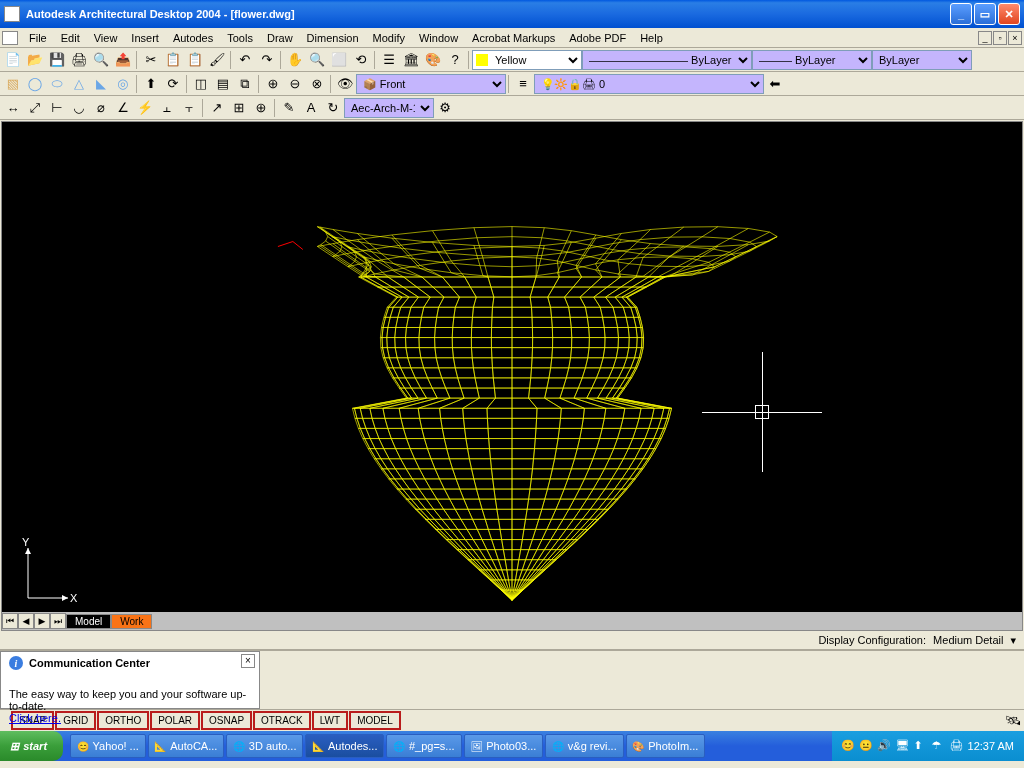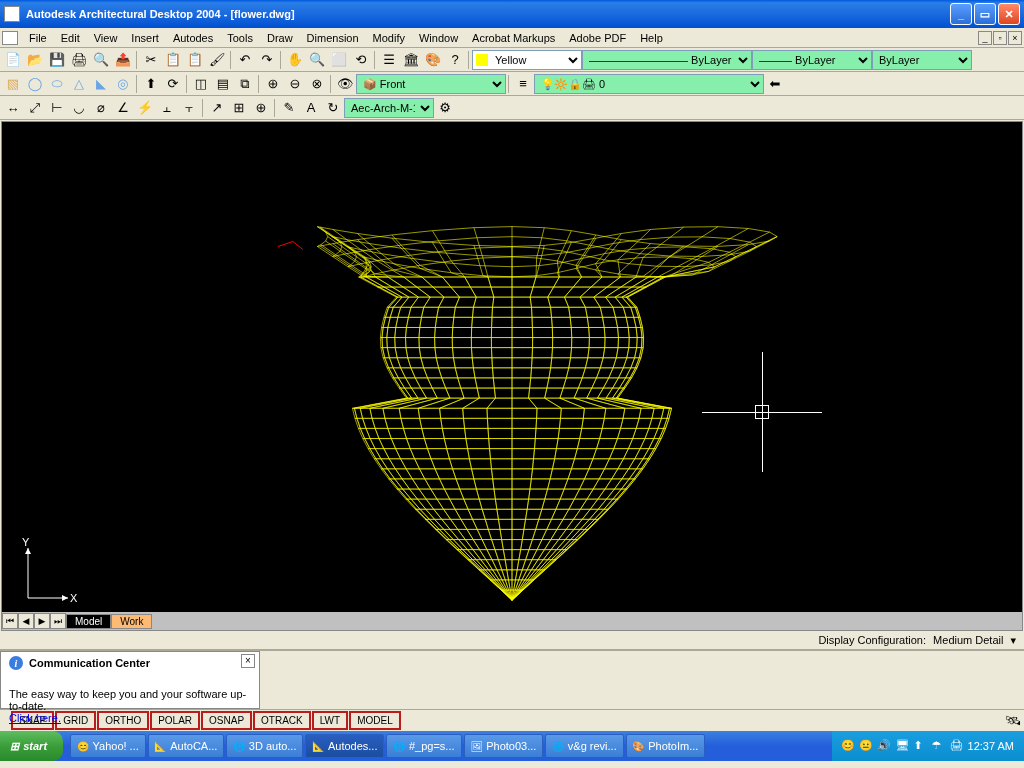--- a/index.html
+++ b/index.html
@@ -11,33 +11,33 @@
 .winbtn { width:22px; height:22px; background:linear-gradient(#5b9eff,#2a6ed8); border:1px solid #fff; border-radius:3px; display:flex; align-items:center; justify-content:center; color:#fff; font-weight:bold; cursor:pointer; }
 .winbtn.close { background:linear-gradient(#ff8a6b,#e0451f); }
 .menubar { height:20px; background:#ece9d8; display:flex; align-items:center; padding:0 2px; border-bottom:1px solid #aca899; }
 .menubar .doc-icon { width:14px; height:14px; background:#fff; border:1px solid #888; margin-right:4px; }
 .menubar span { padding:2px 7px; cursor:pointer; }
 .mini-win { margin-left:auto; display:flex; gap:1px; }
 .mini-win div { width:14px; height:14px; border:1px solid #888; background:#ece9d8; font-size:9px; text-align:center; line-height:12px; cursor:pointer; }
 .toolbar { height:24px; background:#ece9d8; border-bottom:1px solid #aca899; display:flex; align-items:center; padding:1px 2px; gap:0px; }
 .tbtn { width:22px; height:20px; border:1px solid transparent; display:flex; align-items:center; justify-content:center; cursor:pointer; }
 .tsep { width:2px; height:18px; border-left:1px solid #aca899; margin:0 2px; }
-.tselect { height:20px; border:1px solid #7f9db9; background:#86efac; font-size:11px; padding:0 2px; }
+.tselect { height:20px; border:1px solid #7f9db9; background:#c4b5fd; font-size:11px; padding:0 2px; }
 select.tselect { cursor:pointer; }
 .viewport { background:#000; position:relative; height:510px; border:1px solid #888; margin:1px; overflow:hidden; }
 .cursor-cross { position:absolute; top:290px; left:760px; pointer-events:none; }
 .cursor-cross .h { position:absolute; width:120px; height:1px; background:#fff; top:0; left:-60px; }
 .cursor-cross .v { position:absolute; width:1px; height:120px; background:#fff; left:0; top:-60px; }
 .cursor-cross .box { position:absolute; width:14px; height:14px; border:1px solid #fff; top:-7px; left:-7px; }
 .ucs { position:absolute; bottom:20px; left:16px; color:#fff; font-size:10px; }
 .ucs svg line { stroke:#fff; stroke-width:1; }
 .tab-row { position:absolute; bottom:0; left:0; right:0; height:18px; background:#c0c0c0; display:flex; align-items:center; }
 .tab-row .nav { width:16px; height:16px; border:1px solid #888; background:#ece9d8; text-align:center; font-size:9px; line-height:14px; cursor:pointer; }
 .tab-row .tab { padding:1px 8px; background:#000; color:#fff; font-size:10px; border:1px solid #888; cursor:pointer; }
-.tab-row .tab.inactive { background:#fdba74; color:#000; }
+.tab-row .tab.inactive { background:#f97316; color:#000; }
 .display-config { text-align:right; padding:2px 8px; font-size:11px; }
 .cmd-area { height:60px; display:flex; border-top:2px solid #aca899; }
 .cmd-text { flex:1; background:#fff; border:1px solid #888; font-family:'Courier New',monospace; font-size:12px; padding:2px 4px; white-space:pre; overflow:hidden; }
 .comm-center { width:260px; background:#fff; border:1px solid #888; padding:4px 8px; position:relative; }
 .comm-center .hdr { font-weight:bold; display:flex; align-items:center; gap:6px; }
 .comm-center .close-tip { position:absolute; top:2px; right:4px; width:14px; height:14px; border:1px solid #888; text-align:center; font-size:10px; line-height:12px; cursor:pointer; }
 .comm-center .link { color:#0000ee; text-decoration:underline; cursor:pointer; }
 .info-icon { width:14px; height:14px; border-radius:50%; background:#3a7de0; color:#fff; display:inline-flex; align-items:center; justify-content:center; font-weight:bold; font-size:10px; font-style:italic; font-family:serif; }
 .statusbar { height:22px; background:#ece9d8; border-top:1px solid #aca899; display:flex; align-items:center; }
 .statusbar .coords { width:200px; border:1px solid #aca899; padding:2px 4px; color:#888; background:#f0f0f0; }

